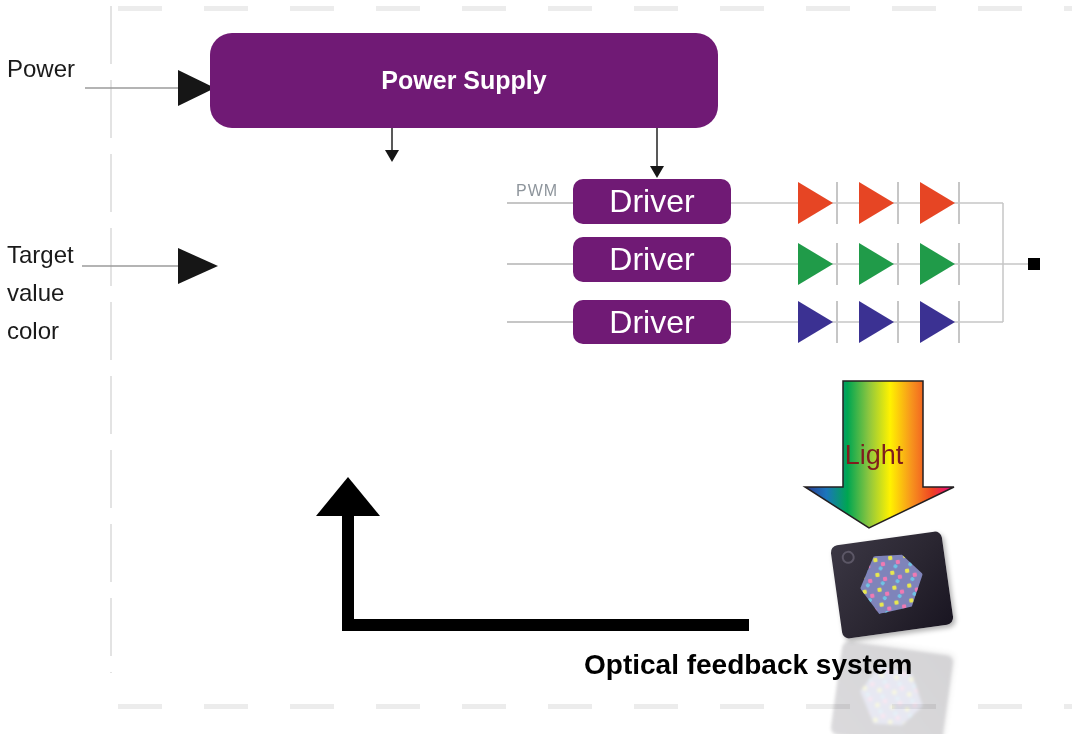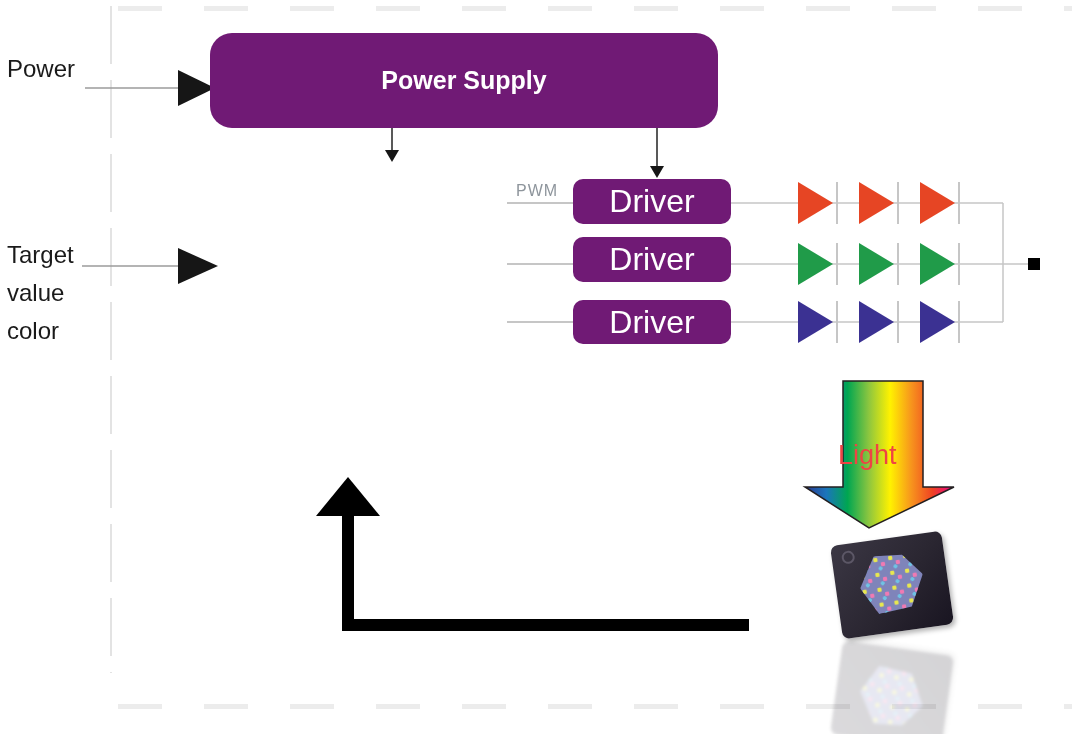--- a/index.html
+++ b/index.html
@@ -18,21 +18,21 @@
     position:absolute;left:110px;top:6px;width:2px;height:667px;
     background:repeating-linear-gradient(to bottom,#e3e3e3 0 58px,transparent 58px 74px);
   }
   
   .lbl{position:absolute;color:#1a1a1a;font-size:24px;line-height:1.2;}
   .power-label{left:7px;top:55px;}
   .target-label{left:7px;top:236px;line-height:38px;}
   .pwm-label{position:absolute;left:516px;top:182px;font-size:16px;color:#8e959c;letter-spacing:1px;}
   .actual-label{left:383px;top:582px;}
   .caption{position:absolute;left:584px;top:649px;font-size:28px;font-weight:bold;color:#000;}
-  .light-label{position:absolute;left:838px;top:440px;width:72px;text-align:left;font-size:27px;color:#ef4444;}
+  .light-label{position:absolute;left:838px;top:440px;width:72px;text-align:center;font-size:27px;color:#7f1d1d;}
   
   .block{position:absolute;background:#701a75;color:#fff;display:flex;align-items:center;justify-content:center;}
   .power-supply{left:210px;top:33px;width:508px;height:95px;border-radius:22px;font-size:25px;font-weight:bold;}
   .uc{left:218px;top:162px;width:289px;height:282px;border-radius:48px;font-size:30px;font-weight:bold;}
   .driver{left:573px;width:158px;height:45px;border-radius:10px;font-size:32px;}
   .driver1{top:179px;} .driver2{top:237px;} .driver3{top:300px;height:44px;}
   
   .wires,.light-arrow-svg{position:absolute;left:0;top:0;}
   
   .chip{position:absolute;left:836px;top:538px;width:112px;height:94px;transform:rotate(-8deg);}
@@ -157,14 +157,15 @@
   <div class="chip">
     <div class="chip-body"></div>
     <div class="chip-window"></div>
     <div class="chip-logo"></div>
   </div>
   <div class="chip chip-reflection">
     <div class="chip-body"></div>
     <div class="chip-window"></div>
   </div>
 
+  <div class="caption">Optical feedback system</div>
 
 </div>
 
 </body></html>

